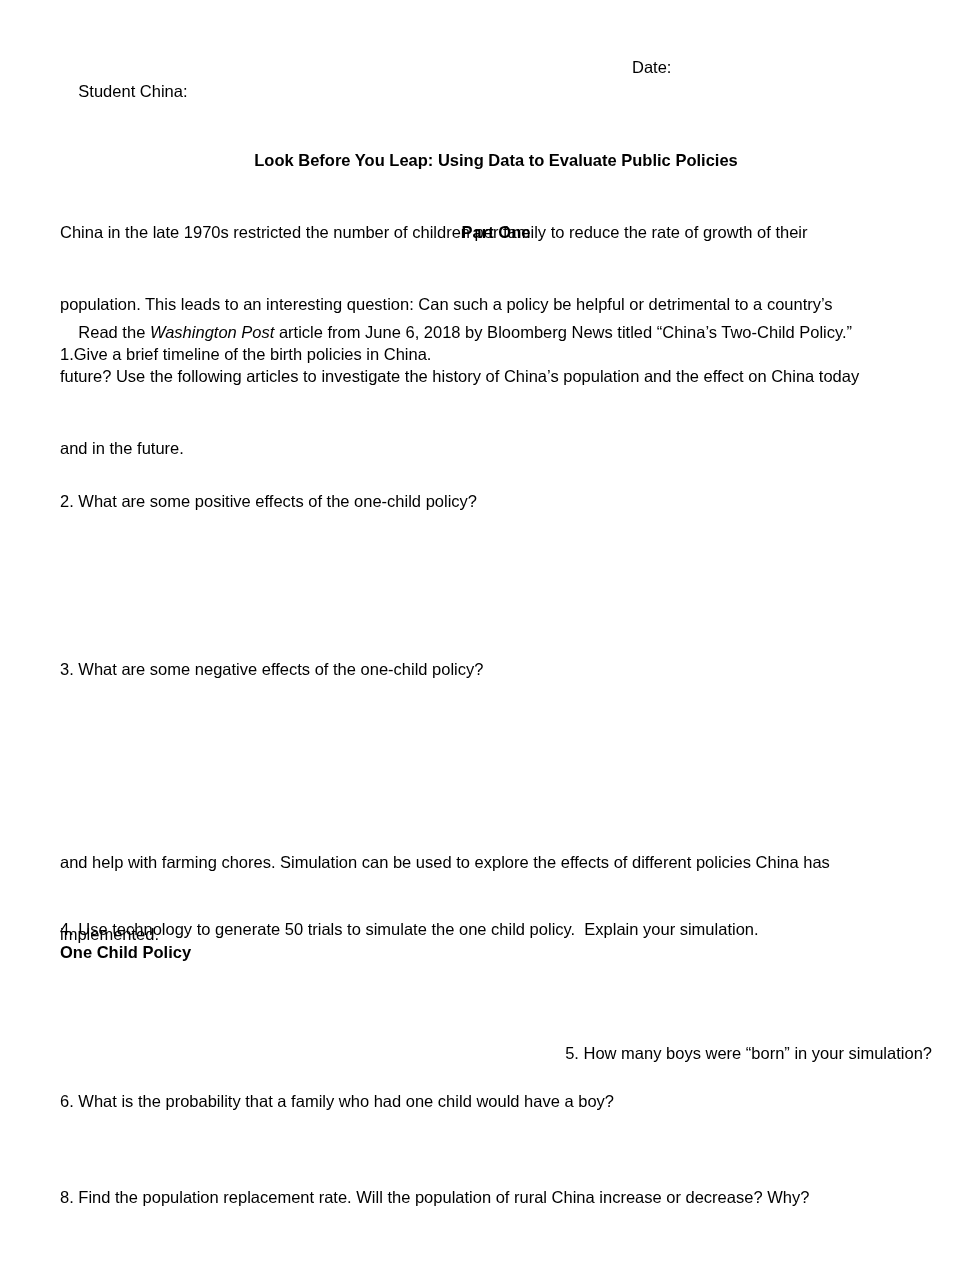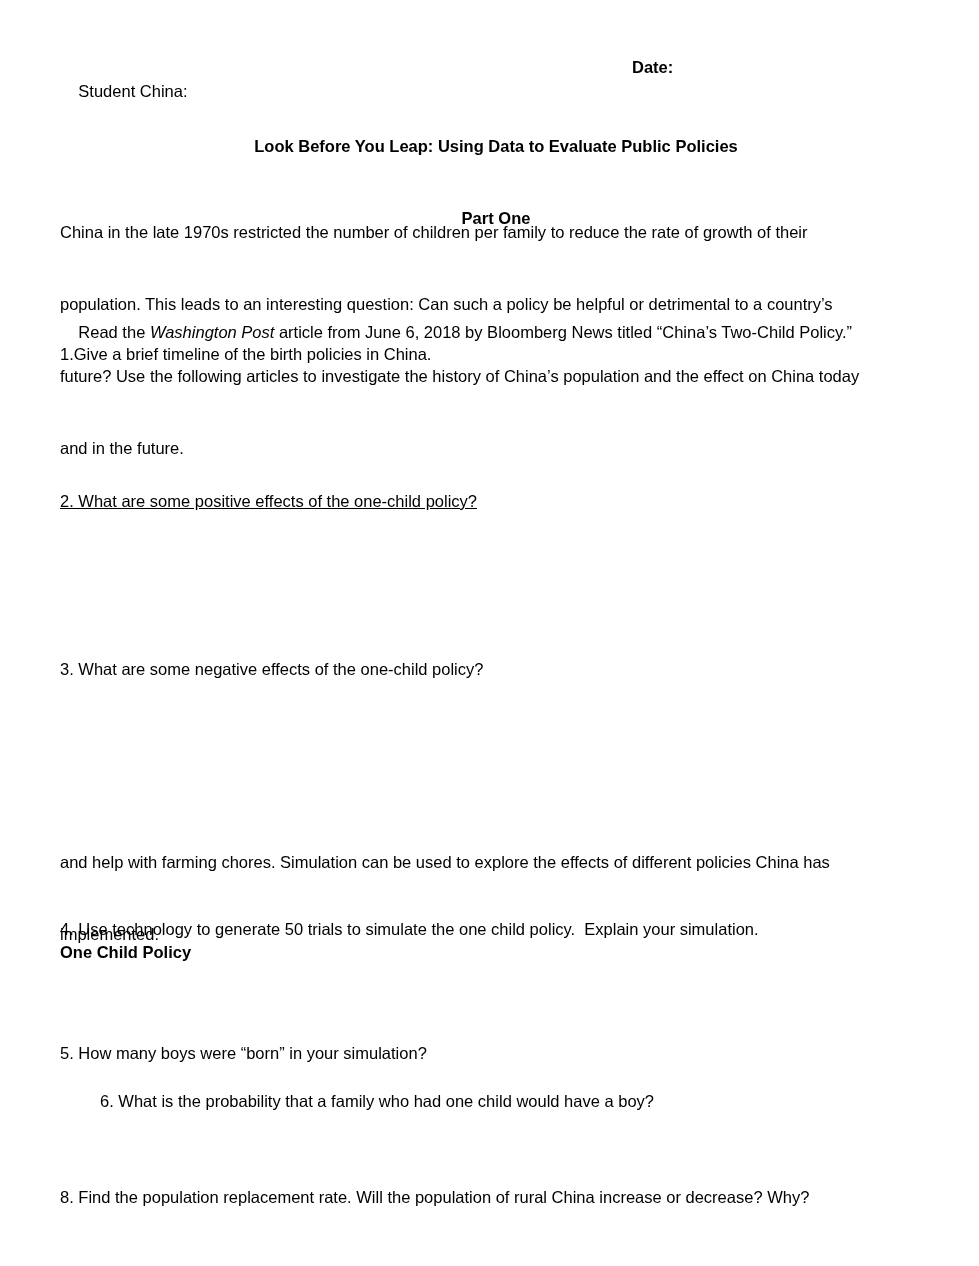--- a/index.html
+++ b/index.html
@@ -23,37 +23,36 @@
     left: 60px;
     width: 872px;
     white-space: pre-wrap;
   }
   .header-row { top: 55px; }
   .date-label {
     position: absolute;
     left: 572px;
     top: 0;
     white-space: nowrap;
-    font-weight: bold;
   }
   .doc-title {
-    top: 86px;
+    top: 100px;
     text-align: center;
     font-weight: 700;
   }
   .intro-para   { top: 172px; }
   .read-line    { top: 296px; }
   .q1 { top: 342px; }
-  .q2 { top: 489px; text-decoration: underline; }
+  .q2 { top: 489px; }
   .q3 { top: 657px; }
   .sim-para     { top: 802px; }
   .section-head { top: 893px; font-weight: 700; margin-top: 47px; }
   .q4 { top: 917px; }
-  .q5 { top: 1041px; }
-  .q6 { top: 1089px; margin-left: 40px; }
+  .q5 { top: 1041px; text-align: right; }
+  .q6 { top: 1089px; }
   .q7 { top: 1137px; }
   .q8 { top: 1185px; }
   .italic { font-style: italic; text-align: center; }
   .line { height: 24px; }
 </style>
 </head>
 <body>
 
 <div class="page">
 

